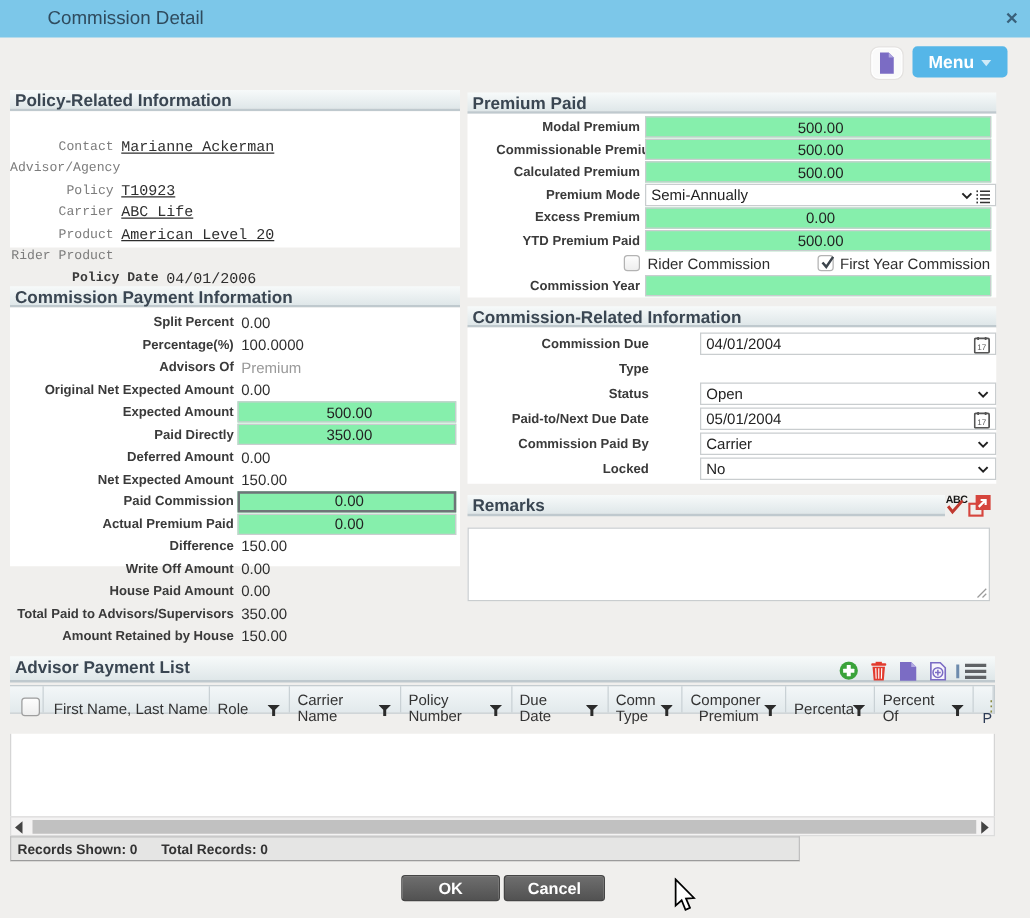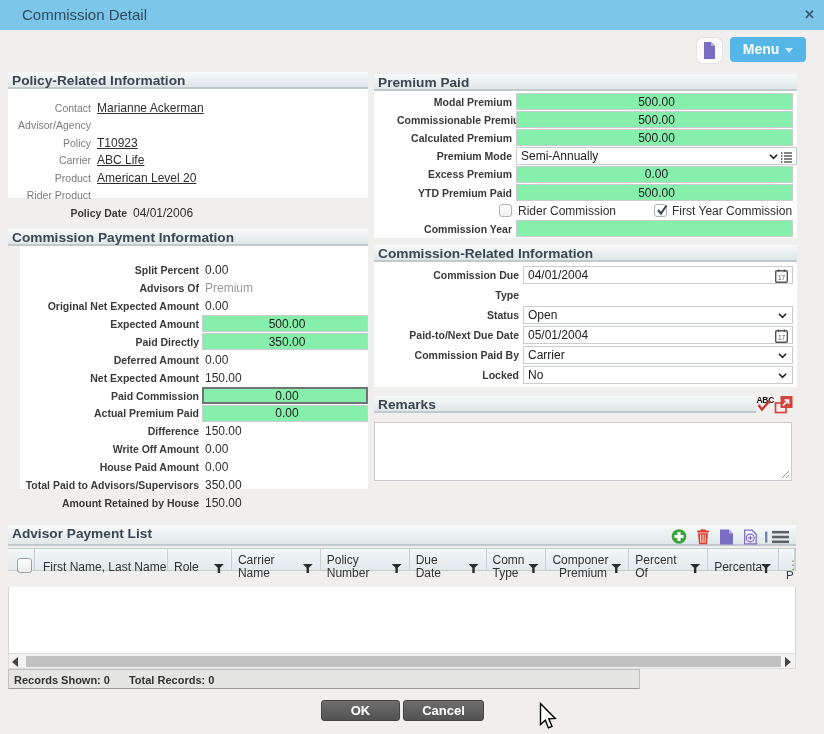--- a/index.html
+++ b/index.html
@@ -1,53 +1,53 @@
 <!DOCTYPE html>
 <html><head>
 <meta charset="utf-8">
 <style>
 * { margin:0; padding:0; box-sizing:border-box; }
 html,body { width:824px; height:734px; overflow:hidden; }
 body { position:relative; background:#f0efed; font-family:"Liberation Sans", sans-serif; font-size:12px; color:#333; }
 .titlebar { position:absolute; left:0; top:0; width:824px; height:30px; background:#7cc7e9; }
-.titlebar .t { position:absolute; left:22px; top:6px; font-size:15px; color:#2f4b5e; }
+.titlebar .t { position:absolute; left:38px; top:6px; font-size:15px; color:#2f4b5e; }
 .titlebar .x { position:absolute; left:804px; top:7px; font-size:13px; color:#39607a; font-weight:bold; }
 .iconbtn { position:absolute; left:697px; top:38px; width:25px; height:25px; background:#fafafa; border:1px solid #fff; border-radius:6px; box-shadow:0 0 0 1px #e4e2e0; }
 .menubtn { position:absolute; left:730px; top:37px; width:76px; height:25px; background:#55b6e8; border-radius:4px; color:#fff; font-weight:bold; font-size:14px; text-align:center; line-height:24px; }
 .menubtn .car { display:inline-block; width:0; height:0; border-left:4px solid transparent; border-right:4px solid transparent; border-top:5px solid #cfeaf8; margin-left:6px; vertical-align:middle; }
 .sec { position:absolute; }
 .sechdr { height:17px; background:linear-gradient(#f7fafa,#dfe7e9); border-bottom:2px solid #bfc9ce; font-weight:bold; font-size:13.7px; color:#3a4652; padding:2px 0 0 4px; line-height:14px; }
 .secbody { background:#fff; }
 .row { display:flex; align-items:center; white-space:nowrap; }
 .lbl { text-align:right; color:#7c7c7c; flex:none; white-space:nowrap; font-size:10.5px; }
 .lbl.dk { color:#3a3a3a; font-weight:bold; }
 .lbl.bd { color:#3a3a3a; font-weight:bold;margin-left:36px; }
 .val { margin-left:6px; color:#2e2e2e; }
 .val a { color:#2e2e2e; text-decoration:underline; }
 input.tx { font-family:"Liberation Sans", sans-serif; font-size:12px; color:#222; border:1px solid #c9cdcf; height:17px; padding:0 0 0 4px; margin-left:4px; background:#86efac; outline:none;text-align:center; }
 .gray { color:#999; }
 
 #sec1 { left:8px; top:72px; width:360px; }
-#sec1 .secbody { height:109px; padding-top:10px; }
+#sec1 .secbody { height:109px; padding-top:20px;font-family:Liberation Mono, monospace; }
 #sec1 .row { height:17.5px; }
 #sec1 .lbl { width:83px; }
 #sec2 { left:8px; top:229px; width:360px; }
-#sec2 .secbody { height:243px; padding-top:15px;margin-left:12px; }
+#sec2 .secbody { height:207px; padding-top:3px; }
 #sec2 .row { height:17.95px; }
 #sec2 .lbl { width:179px; }
 #sec2 input.tx { width:175px; margin-left:3px; }
 
 #sec3 { left:374px; top:74px; width:423px; }
 #sec3 .secbody { height:147px; padding-top:1.5px; }
 #sec3 .row { height:18.2px; }
 #sec3 .lbl { width:138px;padding-left:23px; }
 #sec3 input.tx { width:277px; }
 #sec4 { left:374px; top:245px; width:423px; }
 #sec4 .secbody { height:125px; padding-top:2.5px; }
-#sec4 .row { height:20px; }
+#sec4 .row { height:20px;gap:37px; }
 #sec4 .lbl { width:145px; }
 #sec4 .selbox { width:270px; }
 .selbox { position:relative; margin-left:4px; width:317px; height:18px; border:1px solid #c9cdcf; background:#fff; padding:1px 0 0 4px; font-size:12px; color:#222; }
 .selbox .chev { position:absolute; right:5px; top:4px; width:9px; height:9px; }
 .selbox .cal { position:absolute; right:4px; top:2px; }
 .cbx { width:13px; height:13px; border:1px solid #b3b3b3; border-radius:3px; background:linear-gradient(#fdfdfd,#eee); display:inline-block; position:relative; flex:none; }
 
 #sec5 { left:374px; top:396px; width:423px; }
 #sec5 .sechdr { width:382px; }
 .remarksbox { position:absolute; left:0; top:26px; width:418px; height:59px; border:1px solid #c9cdcf; background:#fff; }
@@ -114,20 +114,24 @@
 </div>
 
 <div class="sec" id="sec2">
   <div class="sechdr">Commission Payment Information</div>
   <div class="secbody">
     <div class="row">
         <span class="lbl dk">Split Percent</span>
         <span class="val">0.00</span>
       </div>
     <div class="row">
+        <span class="lbl dk">Percentage(%)</span>
+        <span class="val">100.0000</span>
+      </div>
+    <div class="row">
         <span class="lbl dk">Advisors Of</span>
         <span class="val gray">Premium</span>
       </div>
     <div class="row">
         <span class="lbl dk">Original Net Expected Amount</span>
         <span class="val">0.00</span>
       </div>
     <div class="row">
         <span class="lbl dk">Expected Amount</span>
         <input class="tx" value="500.00" style="">
@@ -308,22 +312,22 @@
   <div class="sechdr">Advisor Payment List</div>
   <div class="thead">
     <div class="th" style="width:27px;"><span class="cbx" style="width:15px;height:15px;margin:6px 0 0 3px;border-color:#9e9e9e;"></span></div>
     <div class="th" style="width:133px;line-height:31px;padding-left:8px;">First Name, Last Name</div>
     <div class="th" style="width:64px;line-height:31px;">Role<span class="filt"></span></div>
     <div class="th" style="width:89px;padding-top:5px;">Carrier<br>Name<span class="filt"></span></div>
     <div class="th" style="width:89px;padding-top:5px;">Policy<br>Number<span class="filt"></span></div>
     <div class="th" style="width:77px;padding-top:5px;">Due<br>Date<span class="filt"></span></div>
     <div class="th" style="width:60px;padding-top:5px;">Comn<br>Type<span class="filt"></span></div>
     <div class="th" style="width:83px;padding-top:5px;">Componer<br>&nbsp;&nbsp;Premium<span class="filt"></span></div>
+    <div class="th" style="width:71px;line-height:31px;">Percenta<span class="filt"></span></div>
     <div class="th" style="width:79px;padding-top:5px;">Percent<br>Of<span class="filt"></span></div>
-    <div class="th" style="width:71px;line-height:31px;">Percenta<span class="filt"></span></div>
     <div class="th" style="width:16px;">
         <span style="position:absolute;left:8px;top:10px;color:#8a8a40;">⋮</span>
         <span style="position:absolute;left:7px;top:20px;color:#2b3a55;font-size:11.5px;">P</span>
       </div>
   </div>
   <div class="tbody"></div>
   <div class="hscroll">
     <span class="harrow" style="left:3px;border-right:6px solid #444;"></span>
     <div class="hthumb"></div>
     <span class="harrow" style="right:4px;border-left:6px solid #444;"></span>

